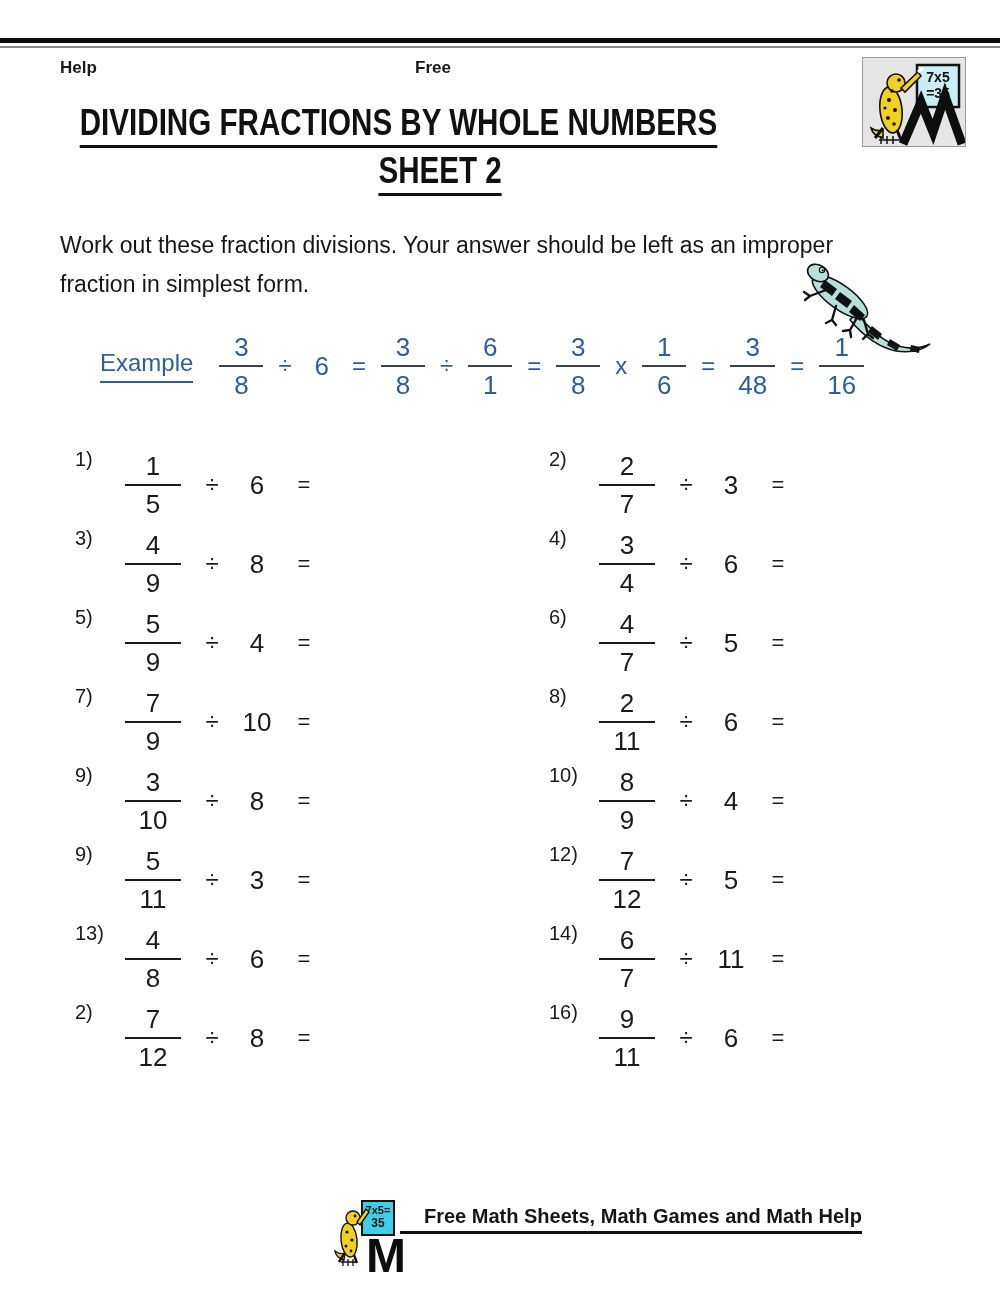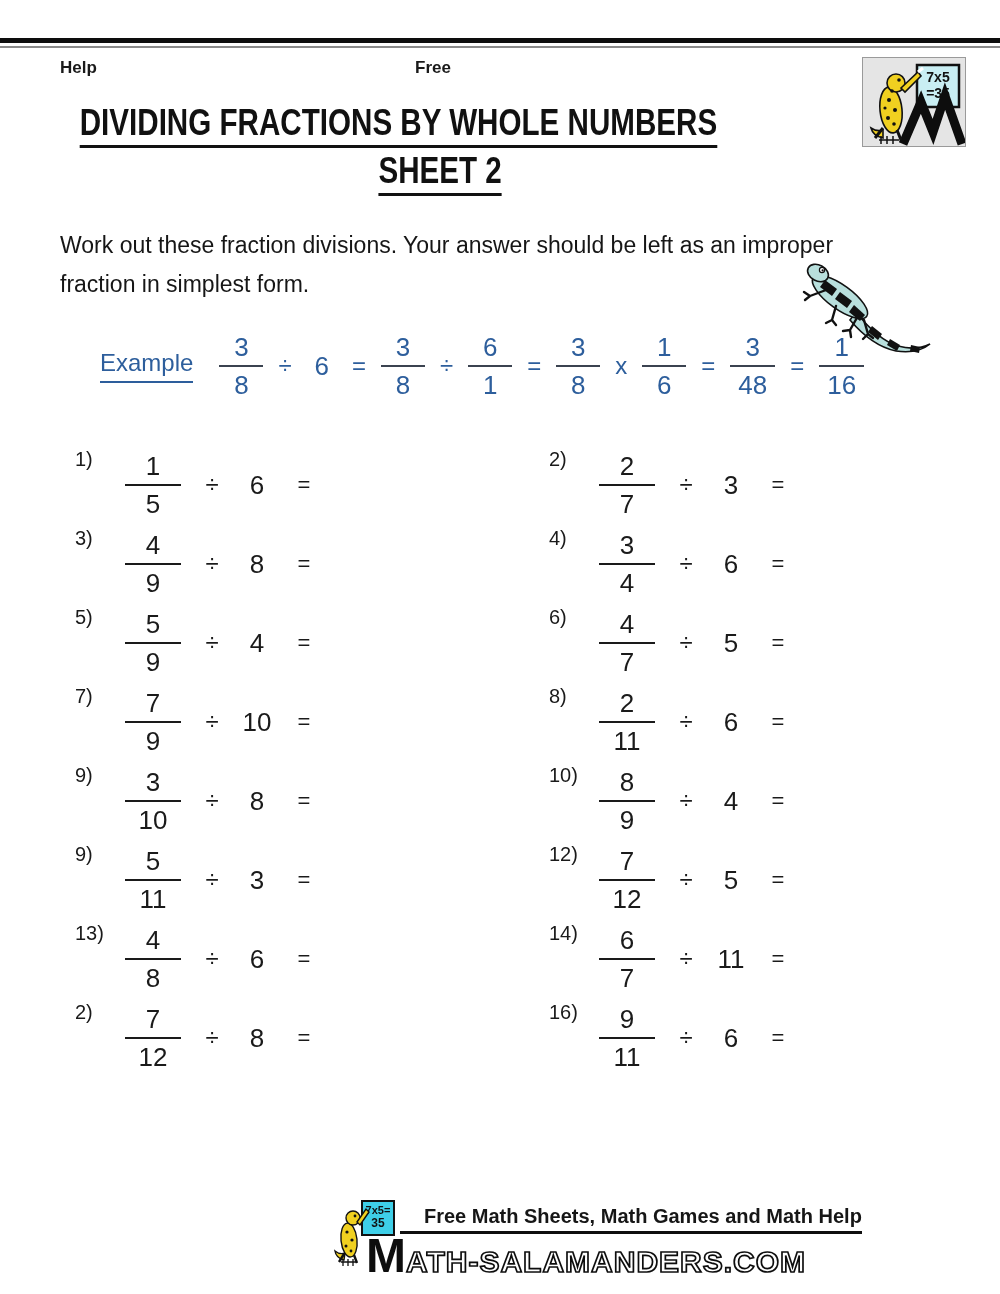--- a/index.html
+++ b/index.html
@@ -468,16 +468,15 @@
       <circle cx="14" cy="50" r="1.5"></circle>
         <circle cx="19" cy="55" r="1.4"></circle>
     </g>
     <path d="M9 66 h16 M11 63 v7 M16 63 v7 M21 63 v7" stroke="#111" stroke-width="1.3" fill="none"></path>
   </svg>
   <div class="footer-right">
     <div class="footer-tagline">Free Math Sheets, Math Games and Math Help</div>
     <div class="footer-rule"></div>
     <div class="footer-site">
       <span class="footer-m">M</span>
-      <span class="footer-site-text">ATH-SALAMANDERS.COM</span>
     </div>
   </div>
 </div>
 
 </body></html>

